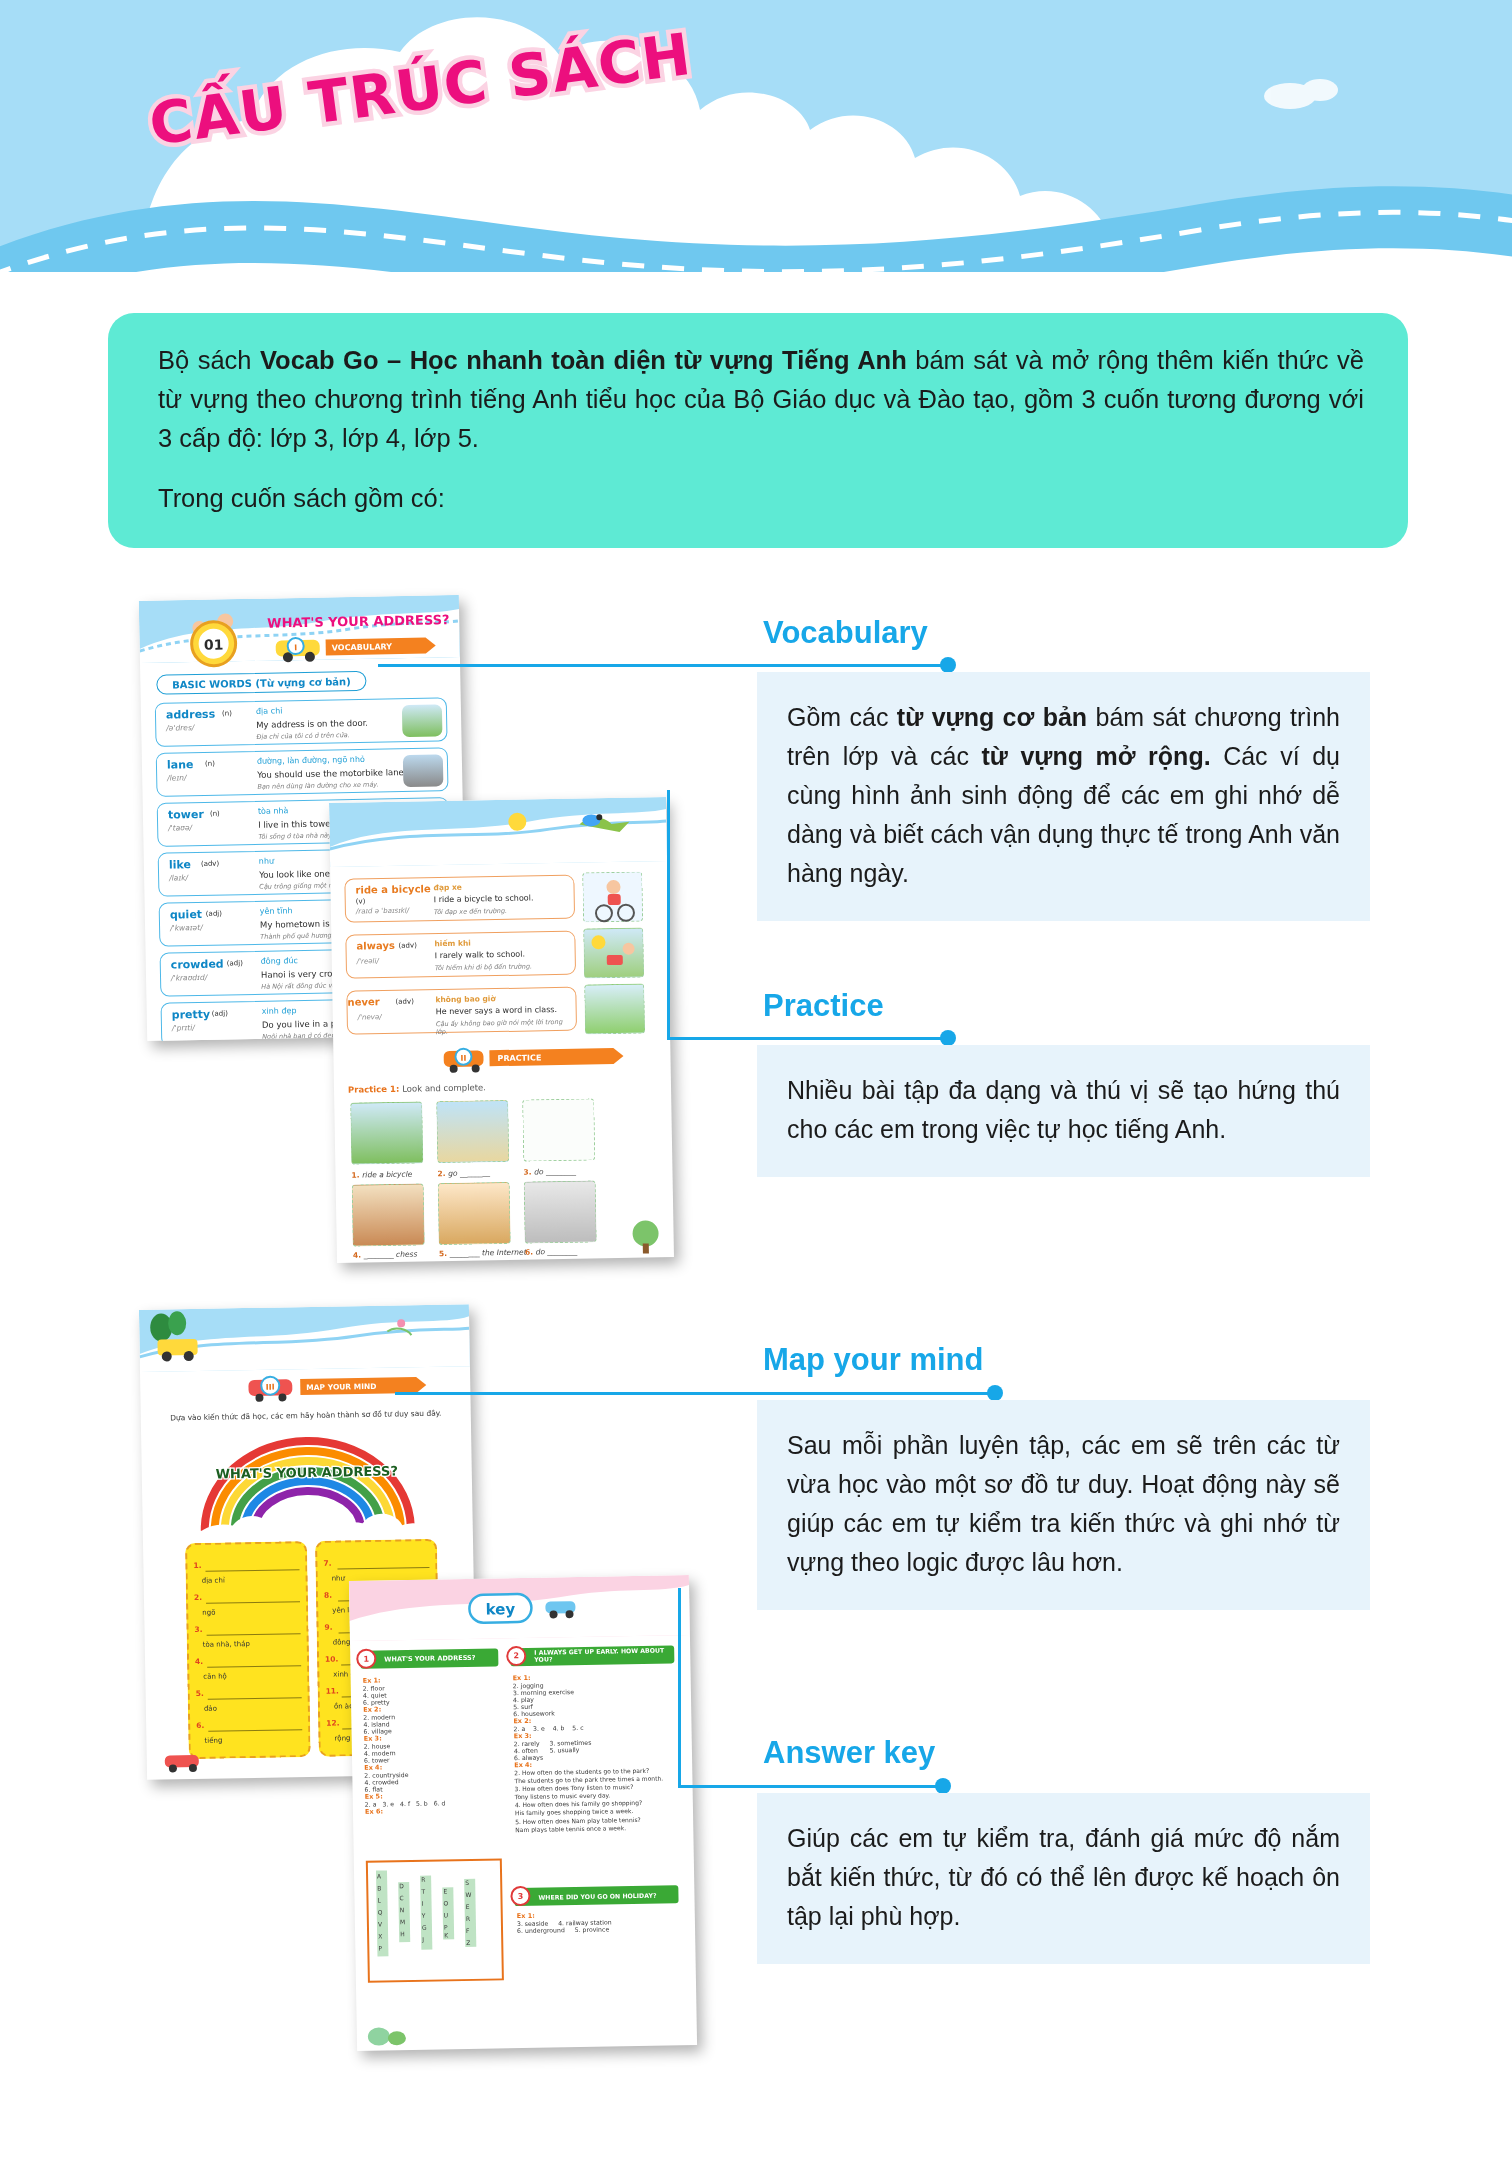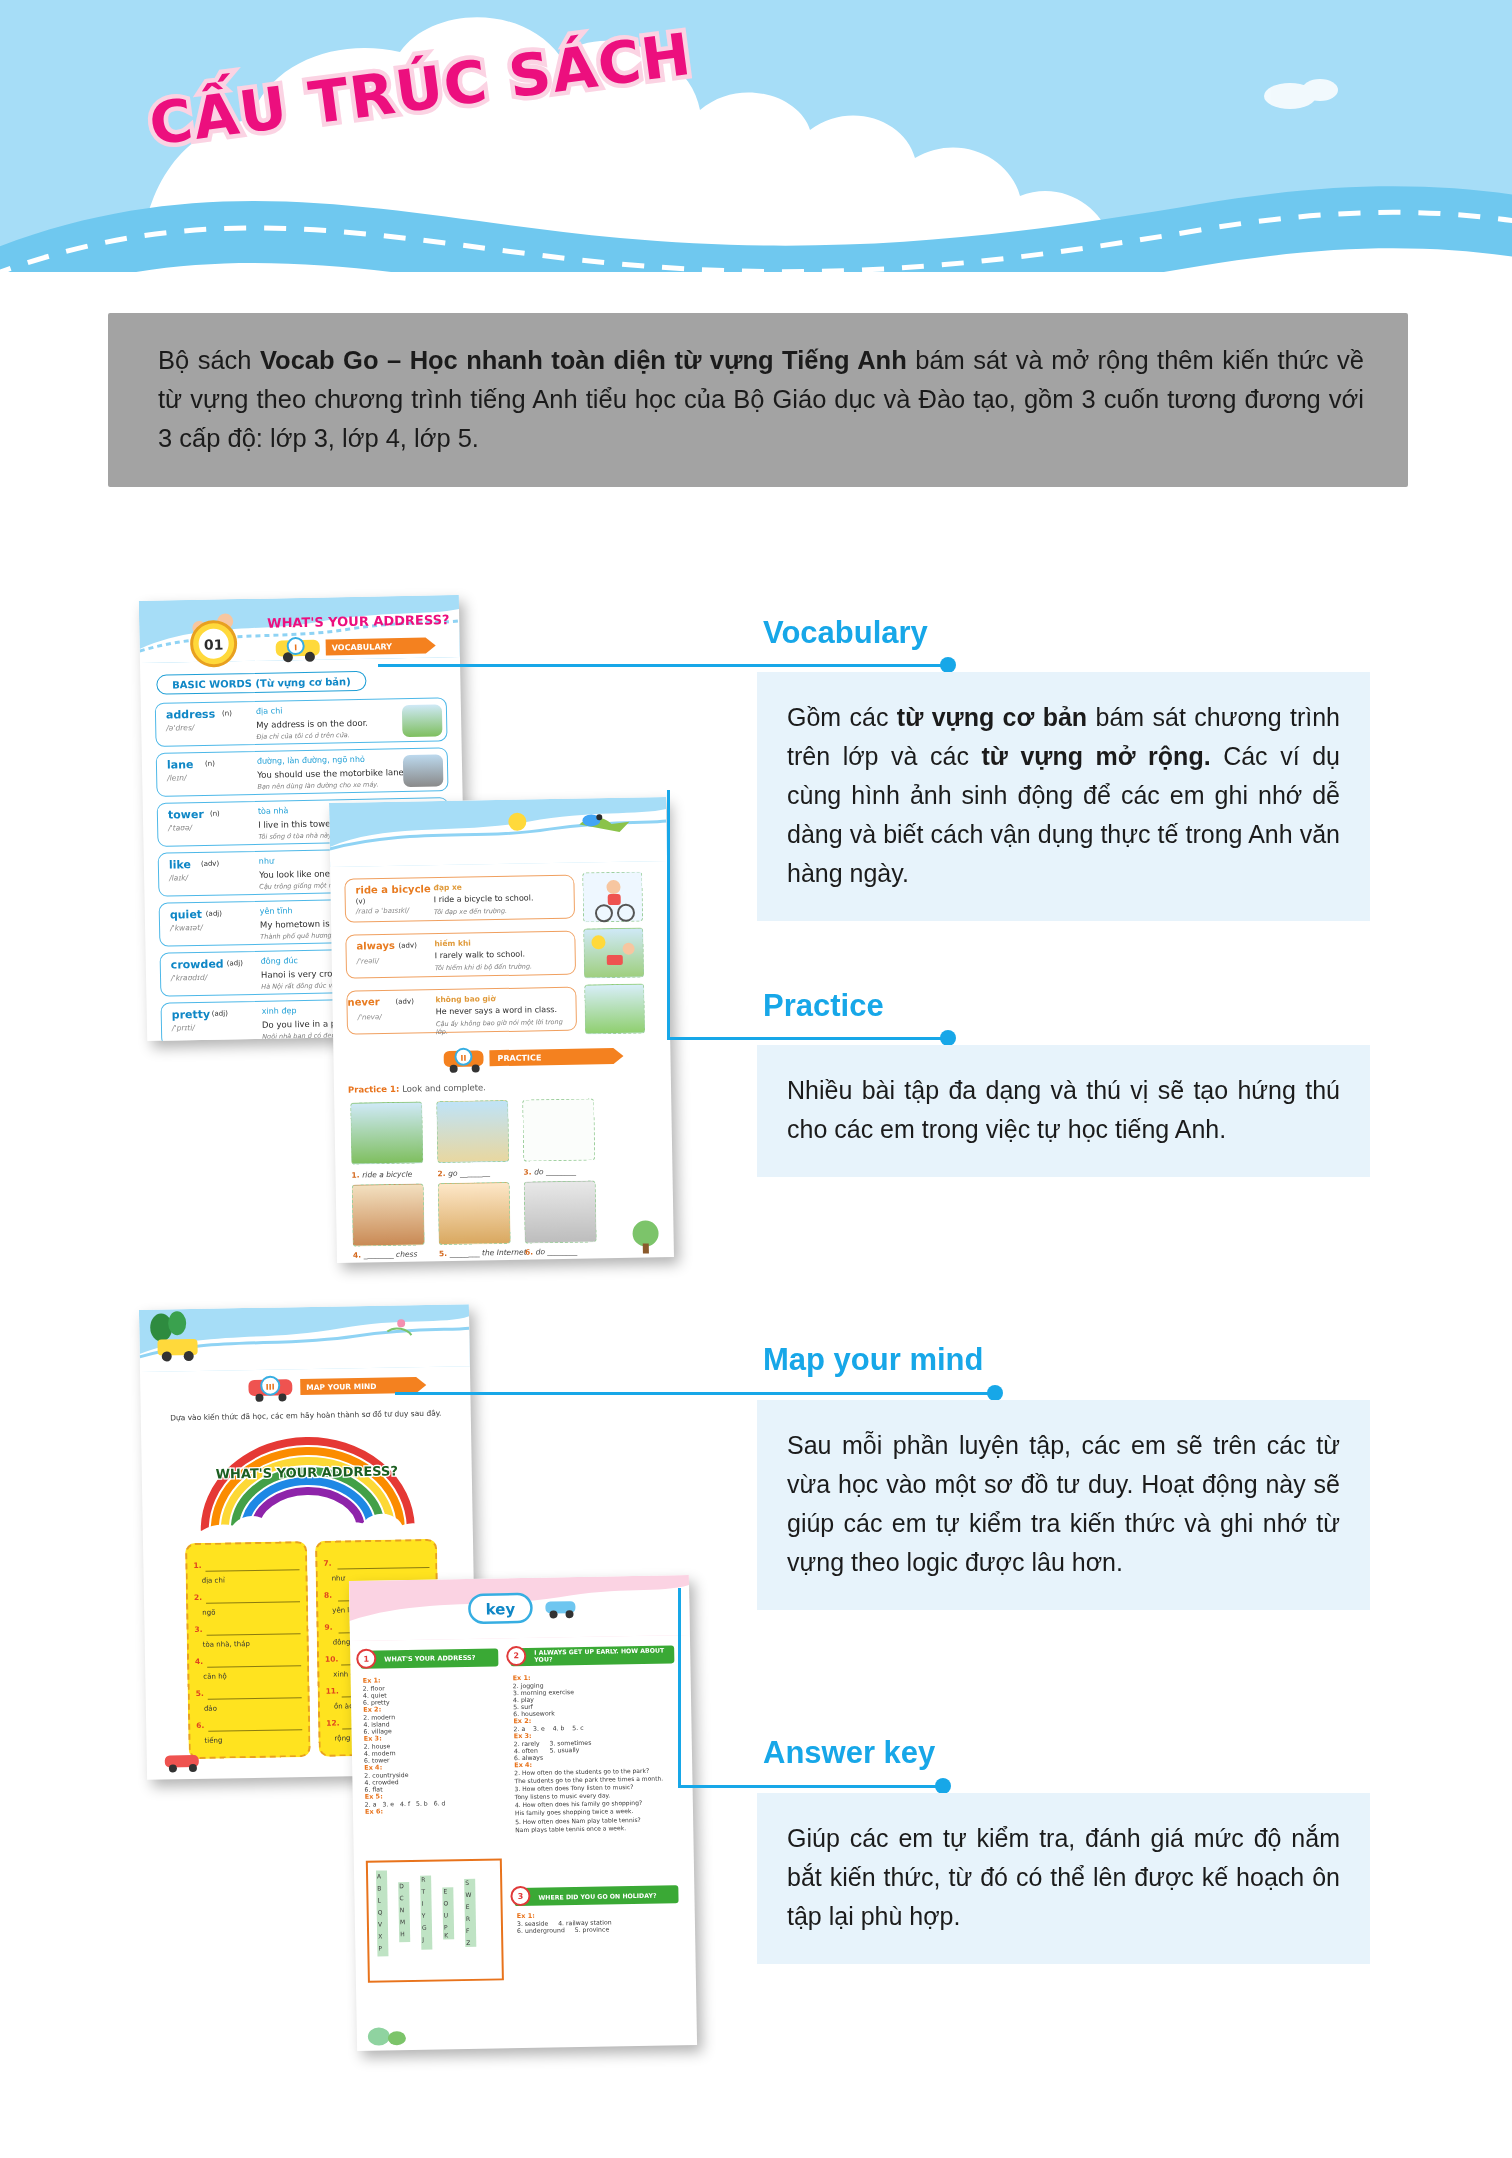--- a/index.html
+++ b/index.html
@@ -37,22 +37,22 @@
     white-space:nowrap;
     margin:0;
     line-height:1.05;
   }
 
   
   .intro {
     position:absolute;
     left:108px; top:313px;
     width:1300px;
-    background:#a3a3a3;
-    border-radius:2px;
+    background:#5eead4;
+    border-radius:26px;
     padding:28px 44px 30px 50px;
   }
   .intro p {
     margin:0;
     font-family:"Liberation Sans", sans-serif;
     font-size:25.5px;
     line-height:1.52;
     color:#1b1b1b;
     text-align:justify;
     text-justify:inter-word;
@@ -194,20 +194,21 @@
   </svg>
   <div class="title-wrap">
     <div class="title-txt">CẤU TRÚC SÁCH</div>
   </div>
 </div>
 
 <div class="intro">
   <p>
     <span>Bộ sách </span><b>Vocab Go – Học nhanh toàn diện từ vựng Tiếng Anh</b><span> bám sát và mở rộng thêm kiến thức về từ vựng theo chương trình tiếng Anh tiểu học của Bộ Giáo dục và Đào tạo, gồm 3 cuốn tương đương với 3 cấp độ: lớp 3, lớp 4, lớp 5.</span>
   </p>
+  <p class="second">Trong cuốn sách gồm có:</p>
 </div>
 
 <div class="thumb" style="left:143px; top:598px; width:320px; height:440px; transform:rotate(-1.1deg);">
   <div class="pg-sky" style="height:62px;"></div>
   <svg style="position:absolute;left:0;top:0;" width="320" height="70">
     <rect width="320" height="62" fill="#a6ddf7"></rect>
     <path d="M0,48 C60,22 120,34 180,24 C240,14 290,20 320,14 L320,62 L0,62 Z" fill="#fff"></path>
     <path d="M0,50 C70,30 140,42 210,32 C260,25 300,28 320,26" fill="none" stroke="#8fd3f4" stroke-width="3" stroke-dasharray="5 4"></path>
 
     <circle cx="60" cy="28" r="7" fill="#f7c6a0"></circle>

